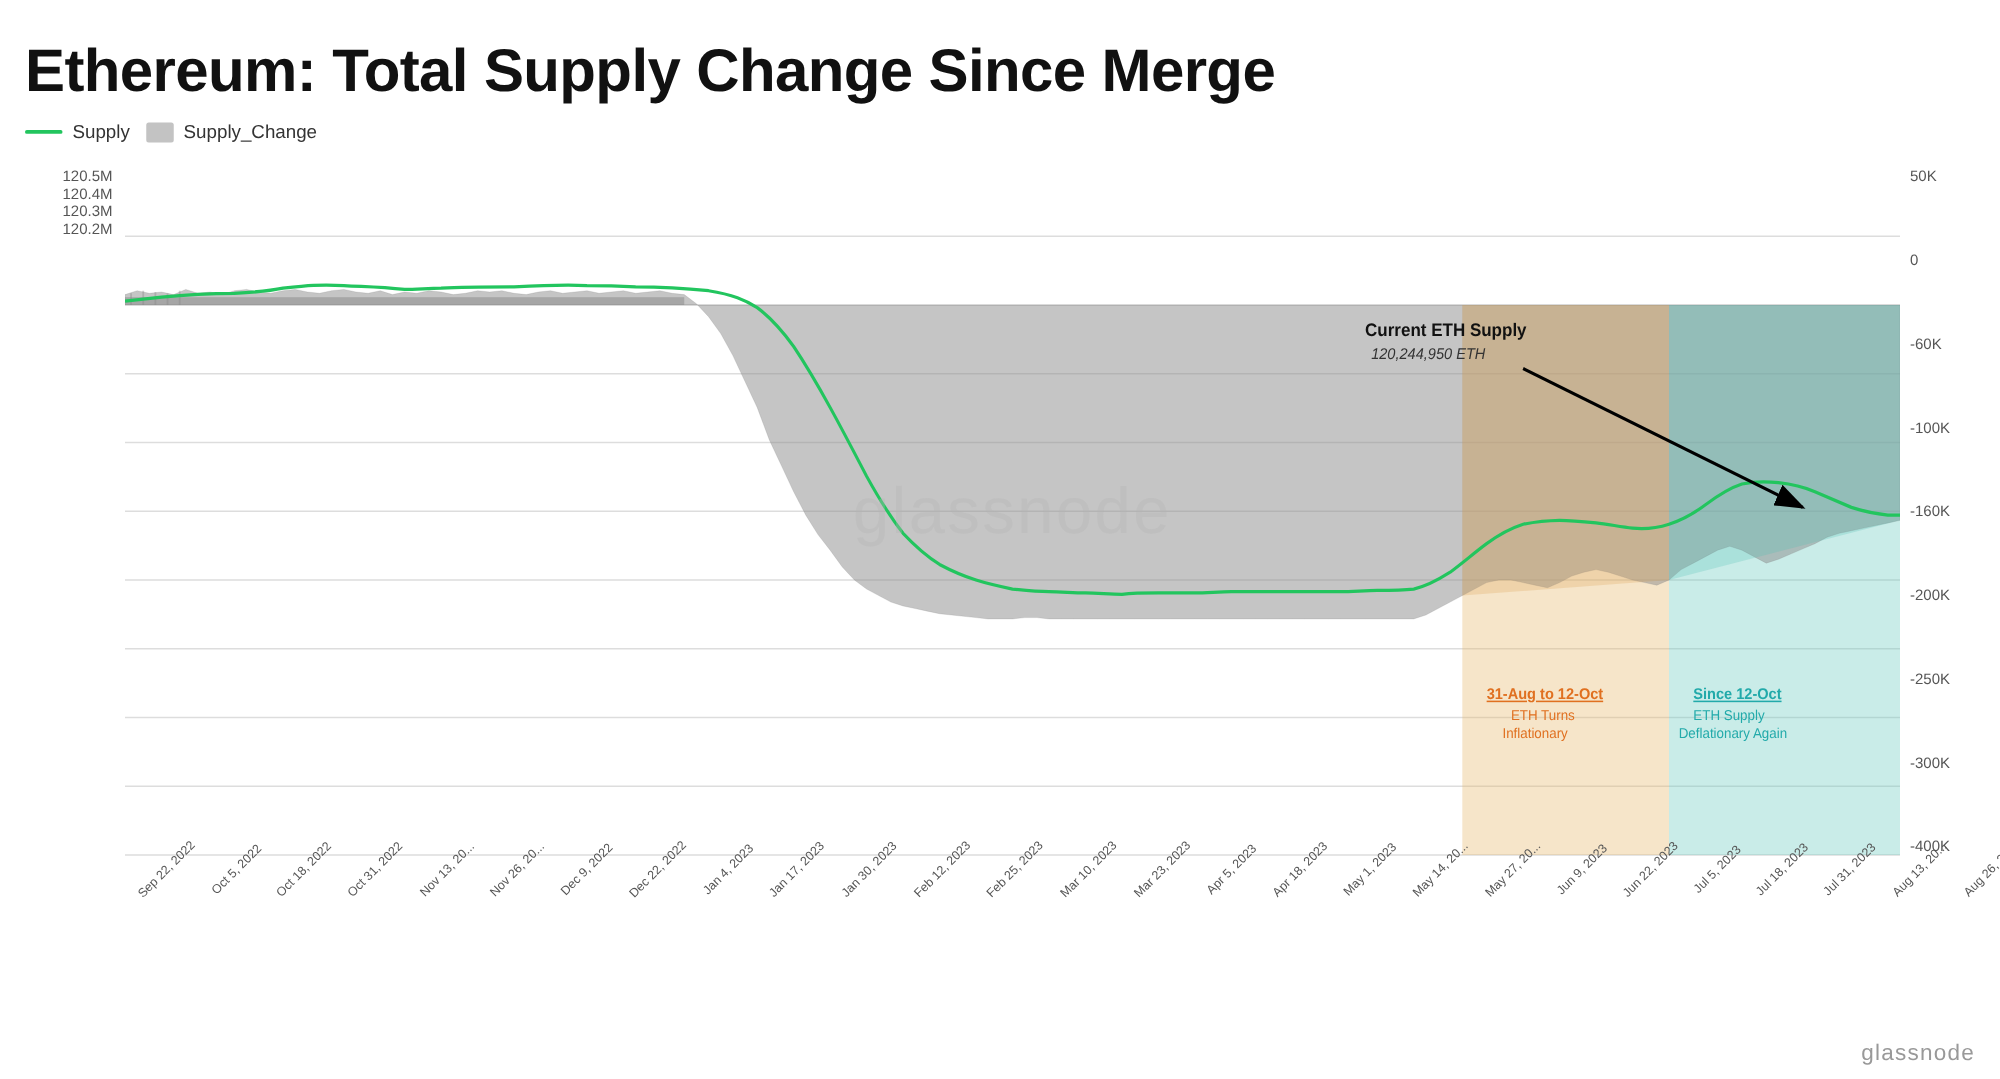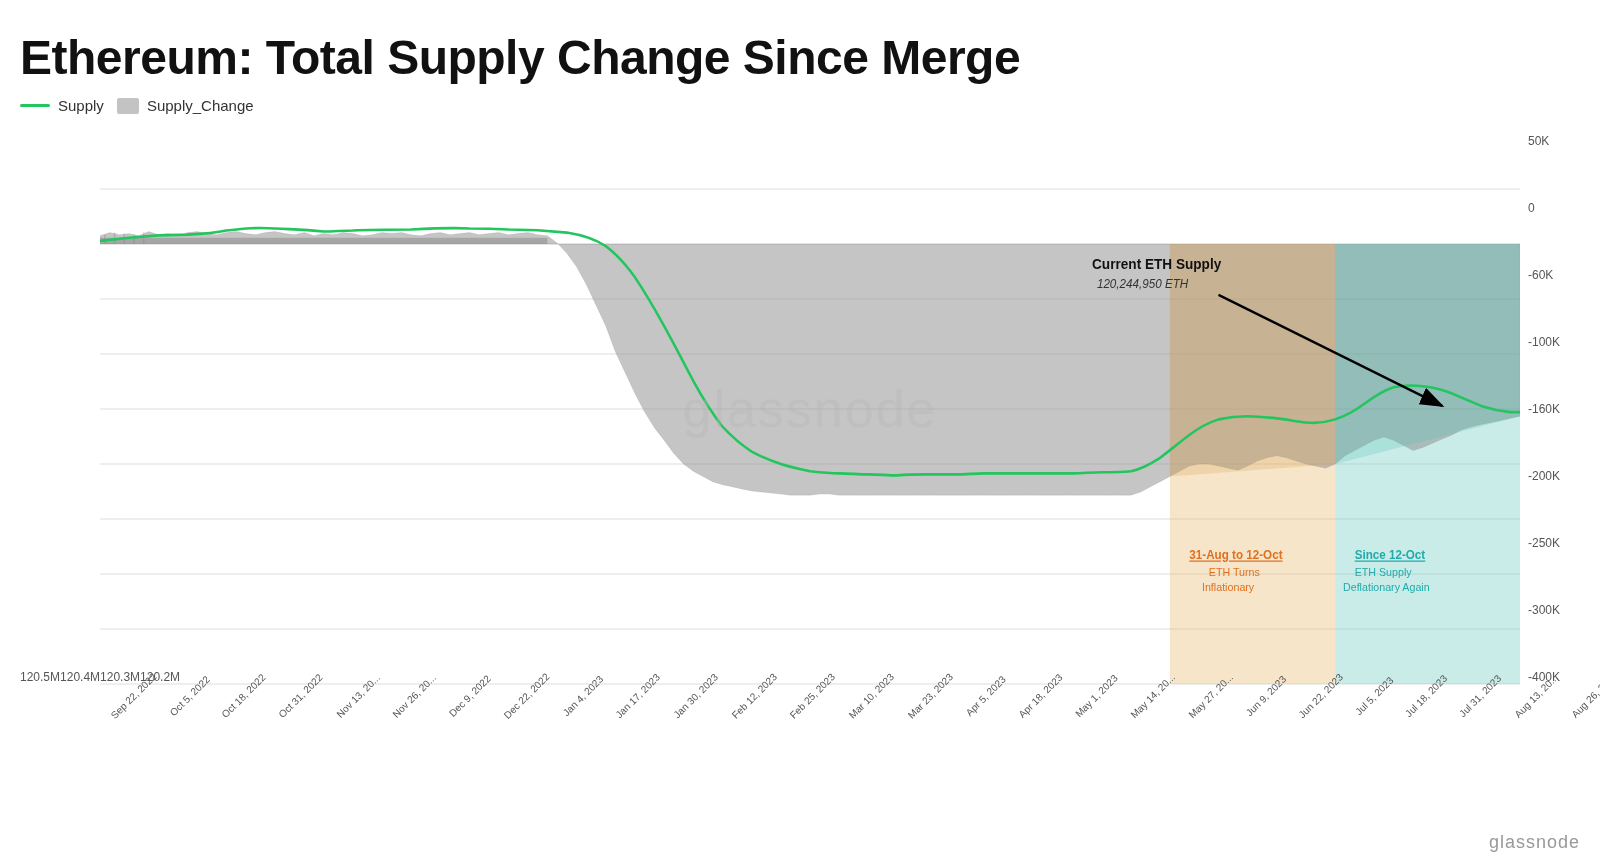--- a/index.html
+++ b/index.html
@@ -88,22 +88,21 @@
       color: #999;
       letter-spacing: 1px;
     }
     .y-axis-left {
       position: absolute;
       left: 0;
       top: 10px;
       bottom: 80px;
       width: 78px;
       display: flex;
-      flex-direction: row;
-      justify-content: space-between;
+      flex-direction: column;
       align-items: flex-end;
       padding-right: 8px;
     }
     .y-axis-left span {
       font-size: 12px;
       color: #555;
     }
     .y-axis-right {
       position: absolute;
       right: 0;

